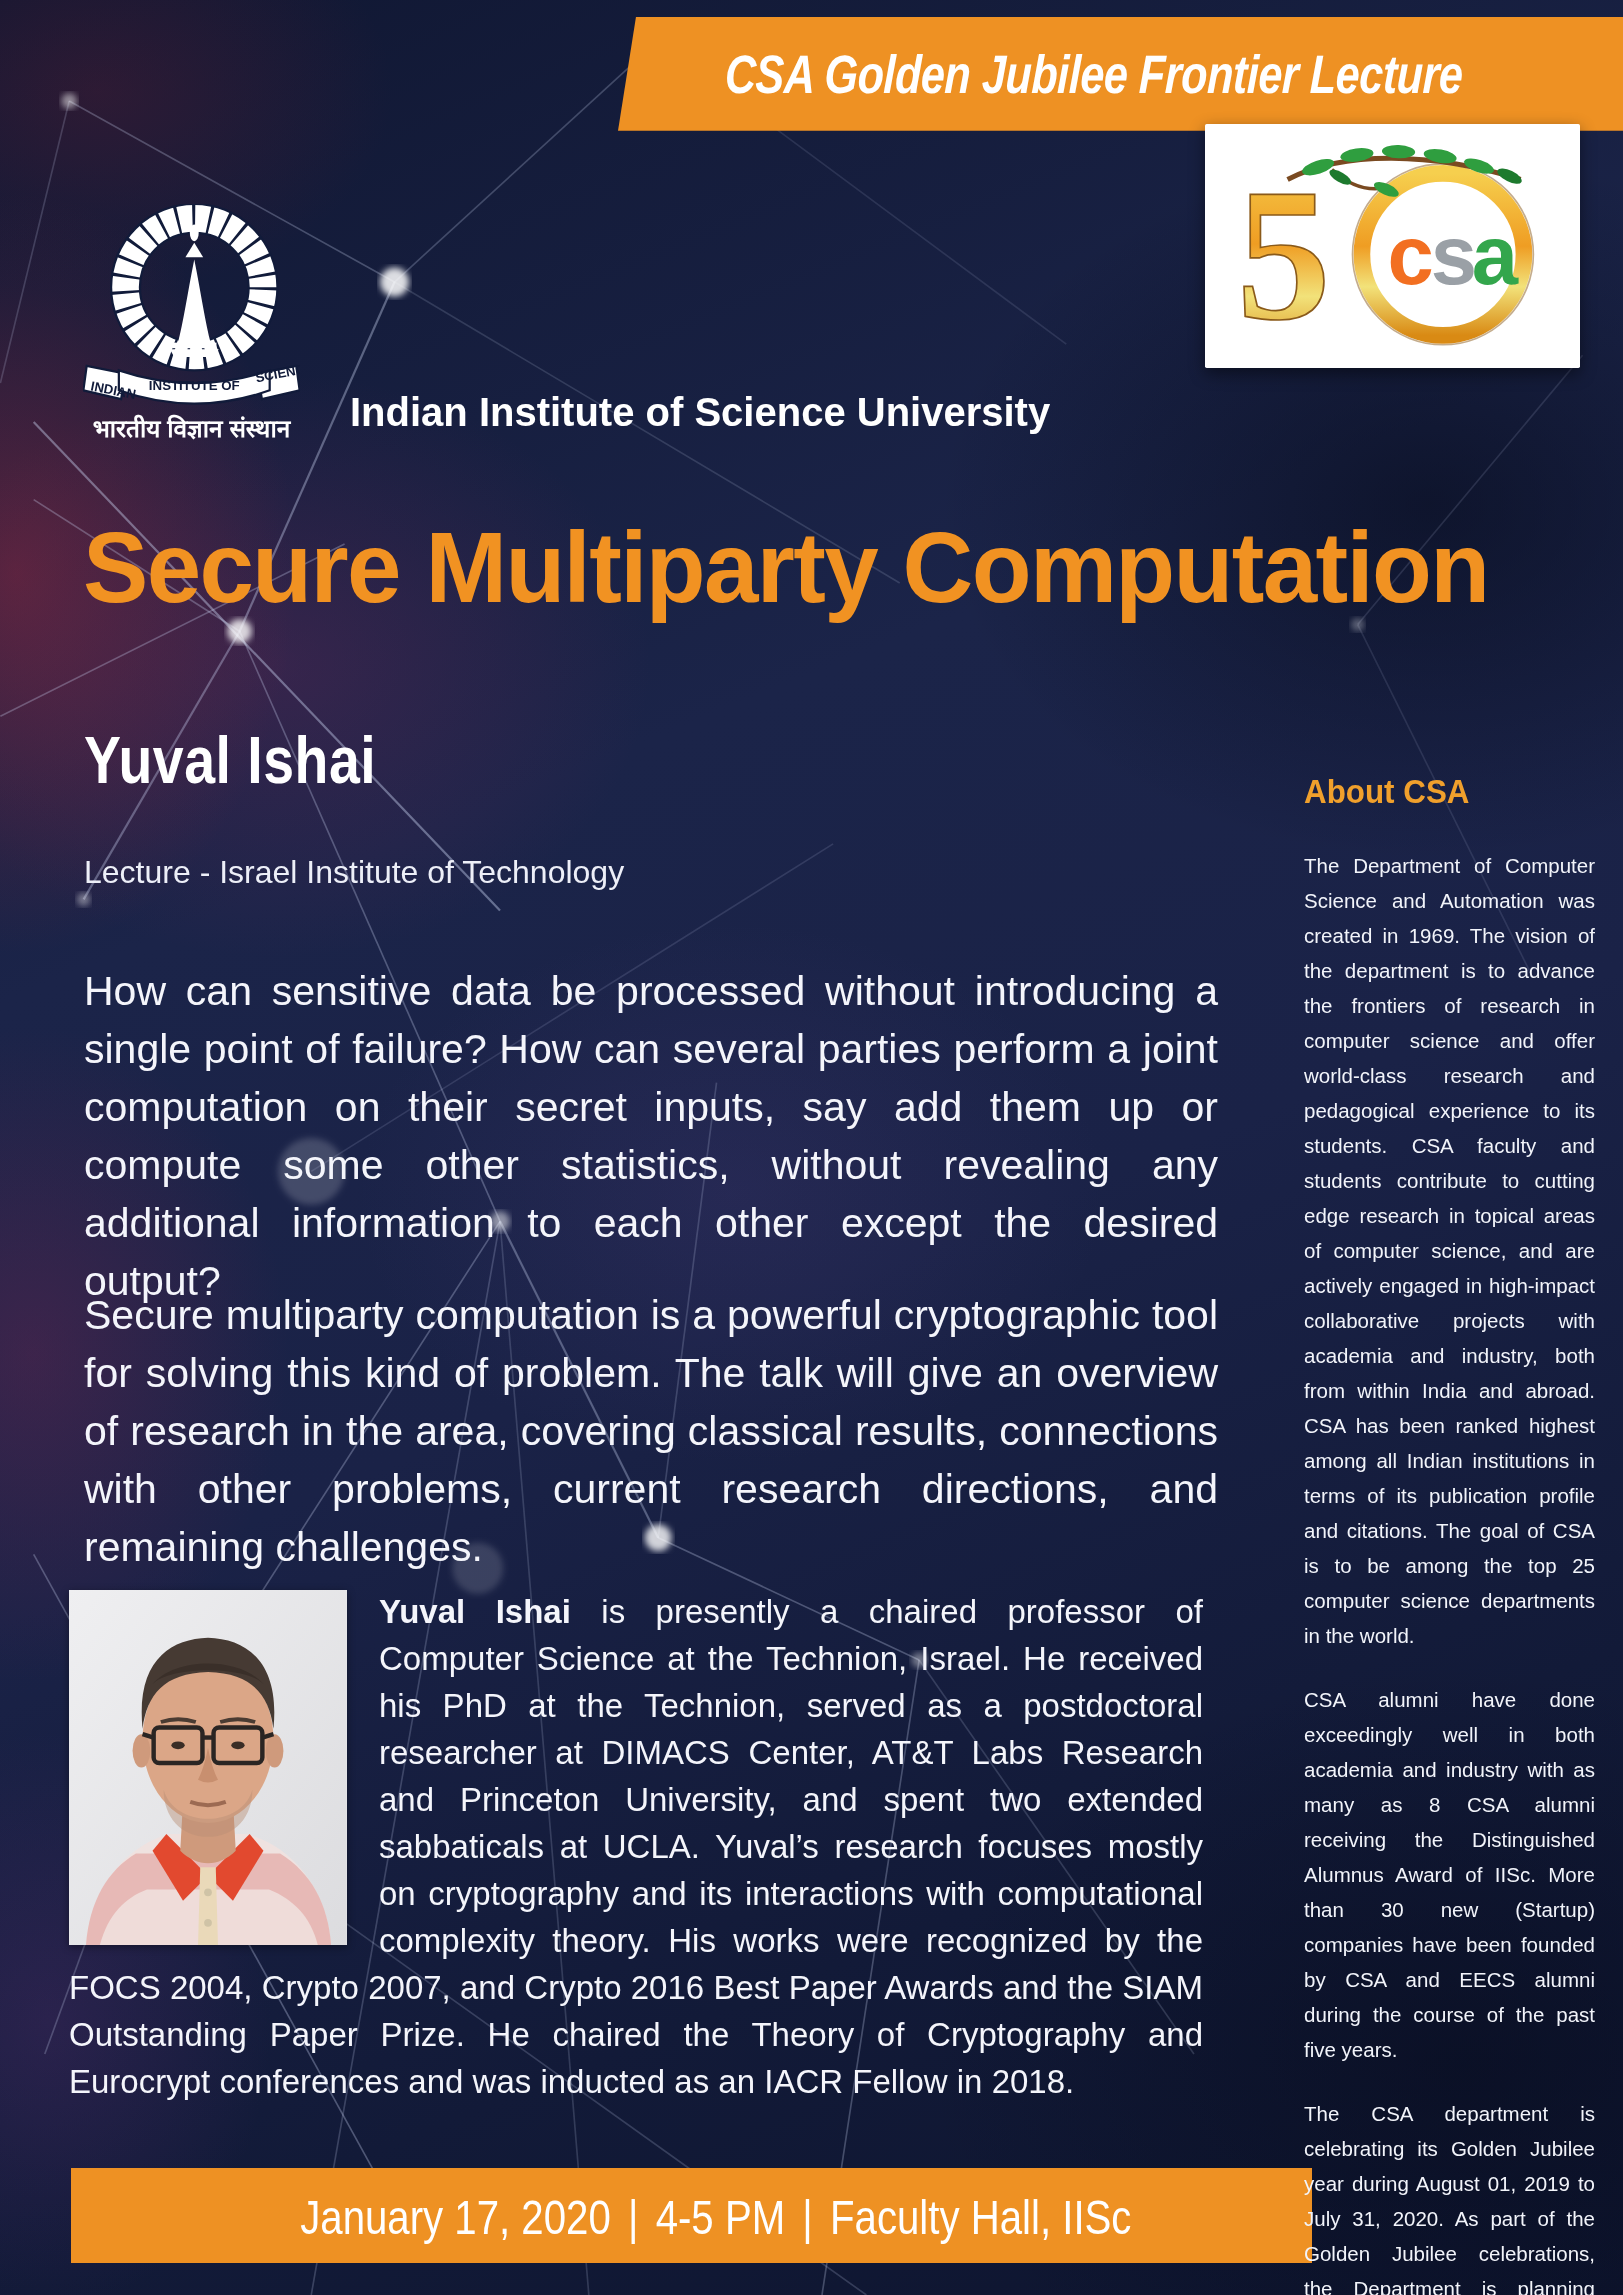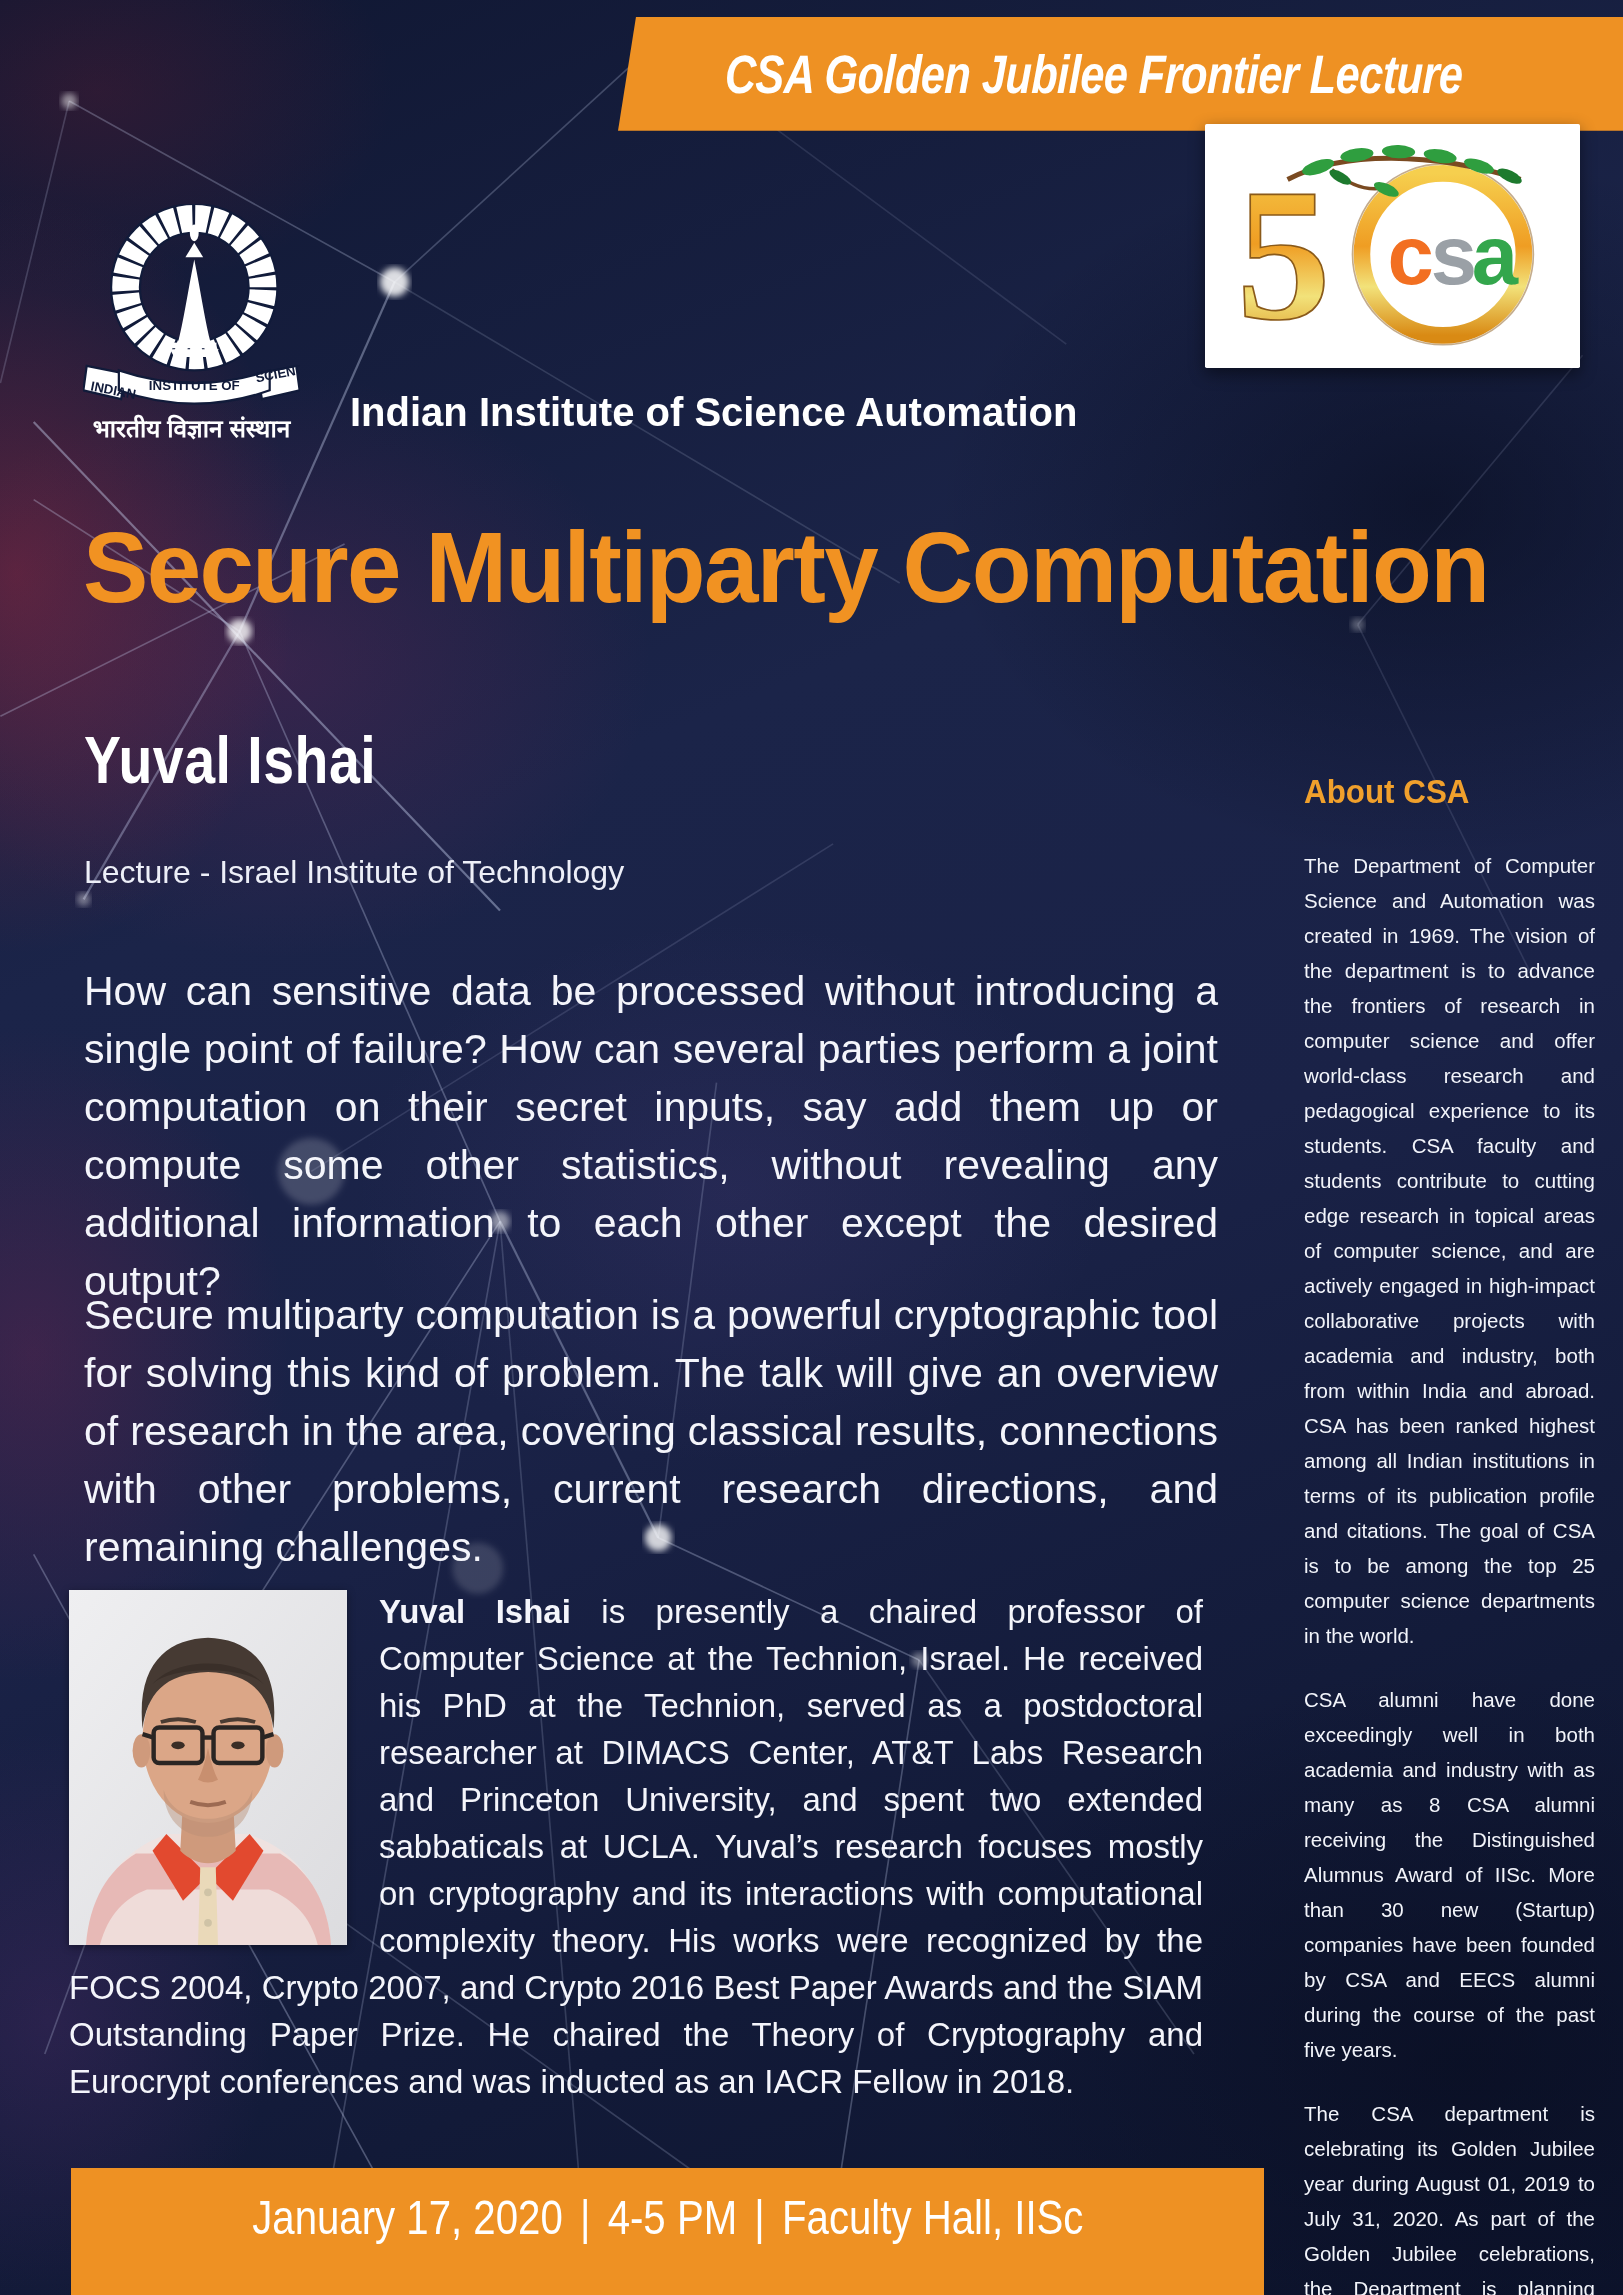--- a/index.html
+++ b/index.html
@@ -46,21 +46,21 @@
   .body-par{left:84px;width:1134px;color:#F4F5FB;font-size:41px;line-height:58px;text-align:justify;font-weight:400;}
   #abstract-1{top:962px;}
   #abstract-2{top:1286px;}
 
   
   #bio{left:69px;top:1588px;width:1134px;color:#F4F5FB;font-size:33px;line-height:47px;text-align:justify;}
   #bio-photo{float:left;width:278px;height:355px;margin:2.2px 32px 9px 0;background:#e9e9ec;box-shadow:0 2.2px 7.8px rgba(0,0,0,.4);}
   #bio b{font-weight:bold;}
 
   
-  #bottom-banner{left:71px;top:2168px;width:1193px;height:127px;background:#EE9123;display:flex;justify-content:center;}
+  #bottom-banner{left:71px;top:2168px;width:1193px;height:95px;background:#EE9123;display:flex;justify-content:center;padding-left:48px;}
   #bottom-banner .txt{margin-top:21px;color:#fff;font-size:49px;font-weight:400;white-space:nowrap;transform:scaleX(.82);transform-origin:center;}
   #bottom-banner .sep{display:inline-block;margin:0 21px;font-weight:300;}
 
   
   #sidebar{left:1304px;top:773px;width:291px;color:#F2F4FA;}
   #sidebar-title{color:#F0A02C;font-weight:bold;font-size:33px;margin-bottom:37px;transform:scaleX(.95);transform-origin:left;}
   .side-par{font-size:20.5px;line-height:35px;text-align:justify;margin-bottom:29px;font-weight:400;}
 </style>
 </head>
 <body>
@@ -141,21 +141,21 @@
       <path d="M6 292 L76 306 L68 352 L0 336 Z" fill="#ffffff" stroke="#111b3a" stroke-width="4"></path>
       <path d="M384 292 L314 306 L322 352 L390 336 Z" fill="#ffffff" stroke="#111b3a" stroke-width="4"></path>
       <path d="M64 300 Q200 346 336 300 L336 336 Q200 384 64 336 Z" fill="#ffffff" stroke="#111b3a" stroke-width="4"></path>
       <text x="12" y="336" font-size="24" font-weight="bold" fill="#111b3a" transform="rotate(11 12 336)">INDIAN</text>
       <text x="200" y="336" font-size="24" font-weight="bold" fill="#111b3a" text-anchor="middle">INSTITUTE OF</text>
       <text x="312" y="322" font-size="24" font-weight="bold" fill="#111b3a" text-anchor="start" transform="rotate(-11 312 322)">SCIENCE</text>
     </g>
     <text x="195" y="420" font-size="44" fill="#ffffff" text-anchor="middle" font-weight="bold">भारतीय विज्ञान संस्थान</text>
   </svg>
 
-  <div id="institute" class="abs">Indian Institute of Science Automation</div>
+  <div id="institute" class="abs">Indian Institute of Science University</div>
 
   <div id="csa50-box" class="abs">
     <svg width="344" height="222" viewBox="0 0 620 400">
       <defs>
         <linearGradient id="gold" x1="0" y1="0" x2="0" y2="1">
           <stop offset="0" stop-color="#f6cf4e"></stop>
           <stop offset=".45" stop-color="#ef9d23"></stop>
           <stop offset=".7" stop-color="#f2e27a"></stop>
           <stop offset="1" stop-color="#d98a14"></stop>
         </linearGradient>

